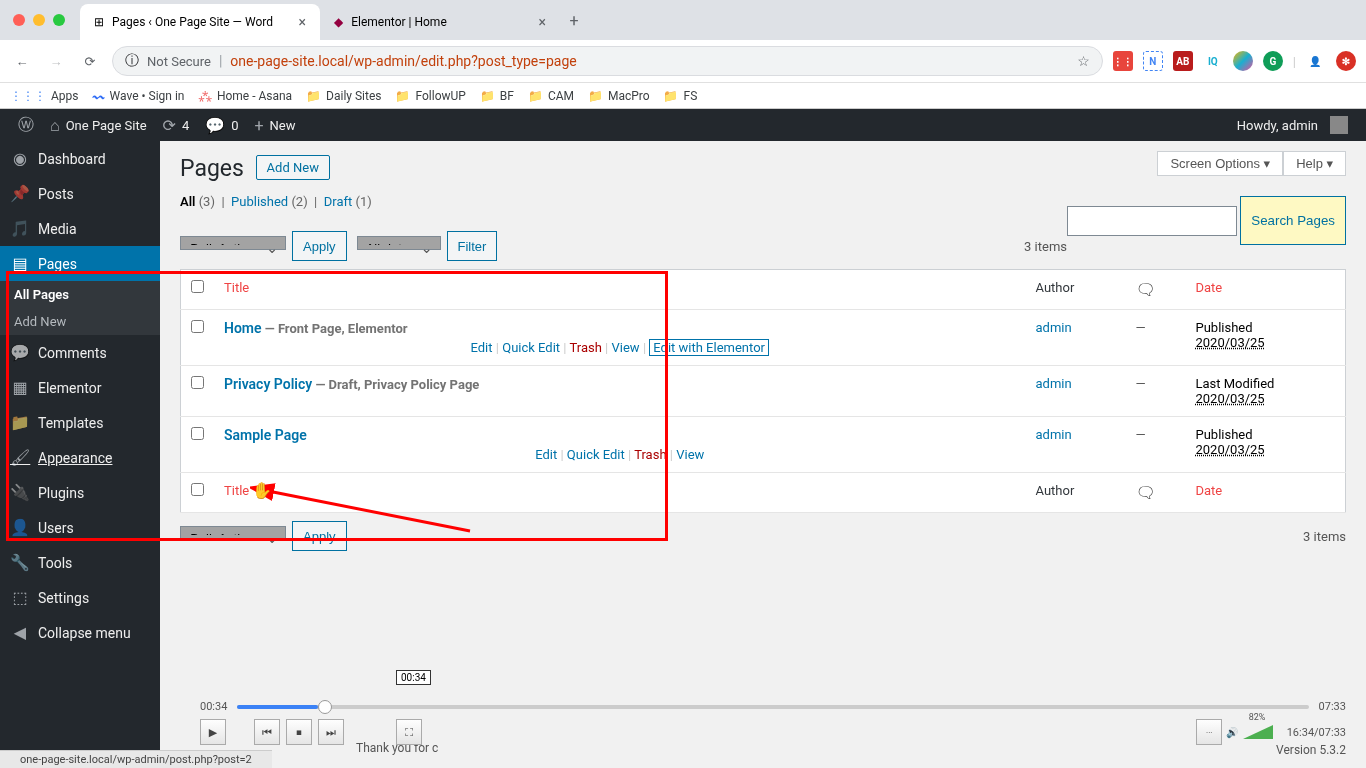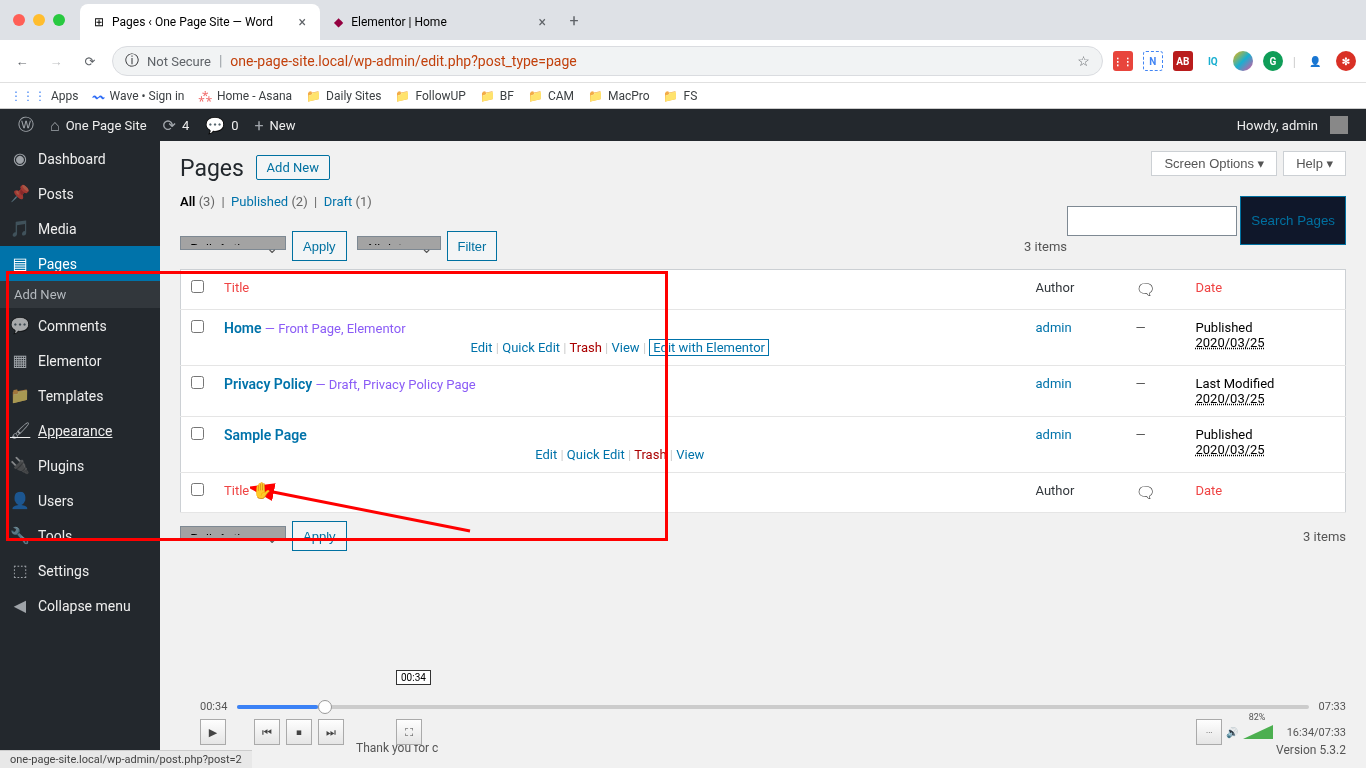--- a/index.html
+++ b/index.html
@@ -42,47 +42,47 @@
 .menu-item.active::after { content: ''; position: absolute; right: -8px; top: 50%; transform: translateY(-50%); border: 8px solid transparent; border-right-color: #f1f1f1; }
 .submenu { background: #32373c; }
 .submenu-item { padding: 6px 10px 6px 14px; font-size: 13px; color: #b4b9be; cursor: pointer; }
 .submenu-item.current { color: #fff; font-weight: 600; }
 .menu-icon { width: 20px; text-align: center; font-size: 16px; color: rgba(240,245,250,0.6); }
 .menu-item.active .menu-icon { color: #fff; }
 .menu-item.updates { text-decoration: underline; }
 
 
 .wp-content { flex: 1; padding: 10px 20px 40px; position: relative; background: #f1f1f1; overflow: auto; }
-.screen-links { position: absolute; top: 10px; right: 20px; display: flex; gap: 6px; }
+.screen-links { position: absolute; top: 10px; right: 20px; display: flex; }
 .screen-link-btn { background: #fff; border: 1px solid #ccd0d4; padding: 4px 12px; font-size: 13px; cursor: pointer; color: #555; }
 .wp-heading { font-size: 23px; font-weight: 400; color: #23282d; margin: 4px 0 12px; }
 .page-title-action { display: inline-block; border: 1px solid #0071a1; color: #0071a1; background: #f3f5f6; padding: 4px 10px; font-size: 13px; border-radius: 2px; vertical-align: 4px; margin-left: 6px; }
 
 .subsubsub { font-size: 13px; color: #666; margin-bottom: 22px; }
 .subsubsub a { color: #0073aa; }
 .subsubsub .current { color: #000; font-weight: 600; }
 .search-box { float: right; margin-top: -35px; }
 .search-box input[type=search] { border: 1px solid #7e8993; padding: 3px 8px; width: 170px; height: 30px; }
-.search-btn { border: 1px solid #0071a1; color: #0071a1; background: #0f172a; padding: 16px 10px; cursor: pointer; }
+.search-btn { border: 1px solid #0071a1; color: #0071a1; background: #fef9c3; padding: 16px 10px; cursor: pointer; }
 
 .tablenav { display: flex; align-items: center; margin: 8px 0; }
 .tablenav select { border: 1px solid #7e8993; padding: 4px 24px 4px 8px; height: 14px; background: #a3a3a3; font-size: 13px; appearance: none; text-align: right; }
 .select-wrap { position: relative; display: inline-block; }
 .select-wrap::after { content: '⌄'; position: absolute; right: 8px; top: 4px; pointer-events: none; color: #555; font-size: 14px; }
 .btn { border: 1px solid #0071a1; color: #0071a1; background: #f3f5f6; padding: 0 10px; height: 30px; cursor: pointer; margin-left: 6px; font-size: 13px; }
 .items-count { margin-left: auto; font-size: 13px; color: #555; }
 
 .wp-list-table { width: 100%; background: #fff; border: 1px solid #ccd0d4; border-collapse: collapse; }
 .wp-list-table th, .wp-list-table td { padding: 10px; text-align: left; vertical-align: top; font-size: 13px; border-bottom: 1px solid #e5e5e5; }
 .wp-list-table th { font-weight: 400; }
 .wp-list-table .col-cb { width: 30px; }
 .wp-list-table thead a, .wp-list-table tfoot a { color: #ef4444; }
 .wp-list-table th.col-author, .wp-list-table th.col-date { color: #32373c; }
 .row-title { font-weight: 600; color: #0073aa; font-size: 14px; }
-.post-state { font-weight: 400; color: #8b5cf6; }
+.post-state { font-weight: 700; color: #737373; }
 .row-actions { font-size: 13px; color: #ddd; margin-top: 4px; text-align: center; }
 .row-actions a { color: #0073aa; }
 .row-actions .trash a { color: #a00; }
 .row-actions .sep { color: #ccc; }
 .row-actions .elementor-link { border: 1px solid #0073aa; padding: 0 3px; }
 .col-author { width: 100px; }
 .col-comments { width: 60px; }
 .col-date { width: 160px; }
 .author-link { color: #0073aa; }
 .date-abbr { text-decoration: underline dotted; }
@@ -101,21 +101,21 @@
 .track { flex: 1; height: 4px; background: #ccc; position: relative; border-radius: 2px; }
 .track-fill { position: absolute; left: 0; height: 100%; background: #3b82f6; border-radius: 2px; }
 .thumb { position: absolute; top: -5px; width: 14px; height: 14px; background: #fff; border: 1px solid #999; border-radius: 50%; }
 .tooltip-time { position: absolute; background: #fff; border: 1px solid #333; padding: 1px 4px; font-size: 10px; }
 .controls { display: flex; align-items: center; gap: 6px; padding: 0 20px; }
 .ctrl-btn { width: 26px; height: 26px; border: 1px solid #aaa; background: linear-gradient(#fefefe,#e5e5e5); display: flex; align-items: center; justify-content: center; font-size: 11px; color: #444; }
 .vol { display: flex; align-items: center; gap: 4px; margin-left: auto; font-size: 10px; color: #555; }
 .vol-tri { width: 0; height: 0; border-style: solid; border-width: 0 0 14px 30px; border-color: transparent transparent #4caf50 transparent; position: relative; }
 .time-display { font-size: 11px; color: #555; margin-left: 10px; }
 
-.status-bar { position: fixed; bottom: 0; left: 0; background: #e8e8e8; border-top: 1px solid #ccc; padding: 2px 10px; font-size: 11px; color: #444; }
+.status-bar { position: fixed; bottom: 0; left: 0; background: #e8e8e8; border-top: 1px solid #ccc; padding: 2px 20px; font-size: 11px; color: #444; }
 .version { position: absolute; bottom: 8px; right: 20px; font-size: 12px; color: #555; }
 .thanks { position: absolute; bottom: 10px; left: 196px; font-size: 12px; color: #555; }
 </style>
 </head>
 <body>
 
 <div class="browser-chrome">
   <div class="tab-bar">
     <div class="traffic-lights">
       <div class="traffic-light tl-red"></div>
@@ -237,20 +237,21 @@
       </div>
     <div class="menu-item">
         <span class="menu-icon">🎵</span>
         <span>Media</span>
       </div>
     <div class="menu-item active">
         <span class="menu-icon">▤</span>
         <span>Pages</span>
       </div>
     <div class="submenu">
+      <div class="submenu-item current">All Pages</div>
       <div class="submenu-item">Add New</div>
     </div>
     <div class="menu-item">
         <span class="menu-icon">💬</span>
         <span>Comments</span>
       </div>
     <div class="menu-item">
         <span class="menu-icon">▦</span>
         <span>Elementor</span>
       </div>

